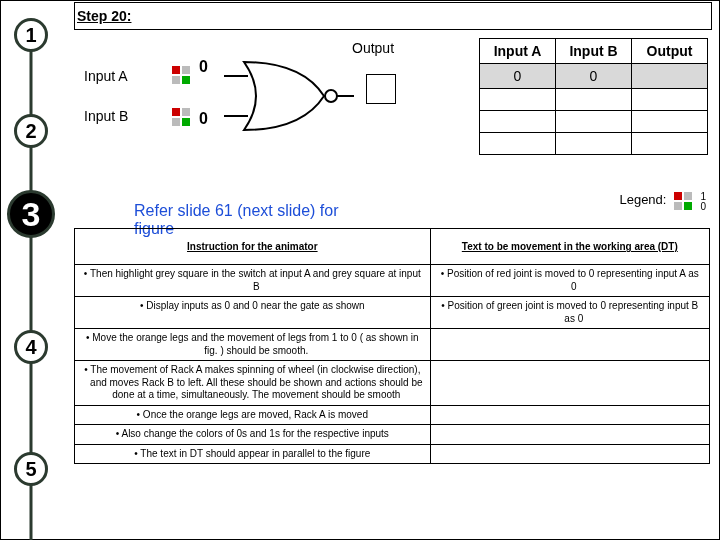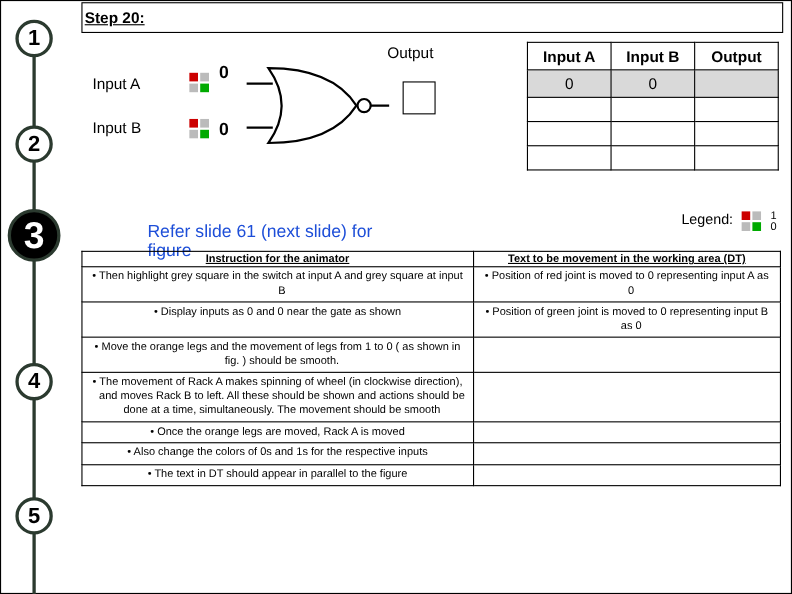--- a/index.html
+++ b/index.html
@@ -77,21 +77,21 @@
     font-size: 13px; display: flex; align-items: flex-start; gap: 8px;
   }
   .legend .sw { width: 18px; height: 18px; }
   .legend .lg { font-size: 10px; line-height: 10px; }
   .instr-table {
     position: absolute; left: 74px; top: 228px; right: 8px;
     border-collapse: collapse; font-size: 10px;
     width: 636px;
   }
   .instr-table th {
-    border: 1px solid #000; padding: 1px 6px; text-align: center;
+    border: 1px solid #000; padding: 12px 6px; text-align: center;
     font-weight: bold; text-decoration: underline;
     font-size: 10px;
   }
   .instr-table td {
     border: 1px solid #000; padding: 3px 6px; vertical-align: top;
     font-size: 10px; line-height: 1.25;
   }
   .instr-table col.c1 { width: 56%; }
   .instr-table col.c2 { width: 44%; }
   .bullet { display: block; padding-left: 8px; text-indent: -8px; text-align: center; }

